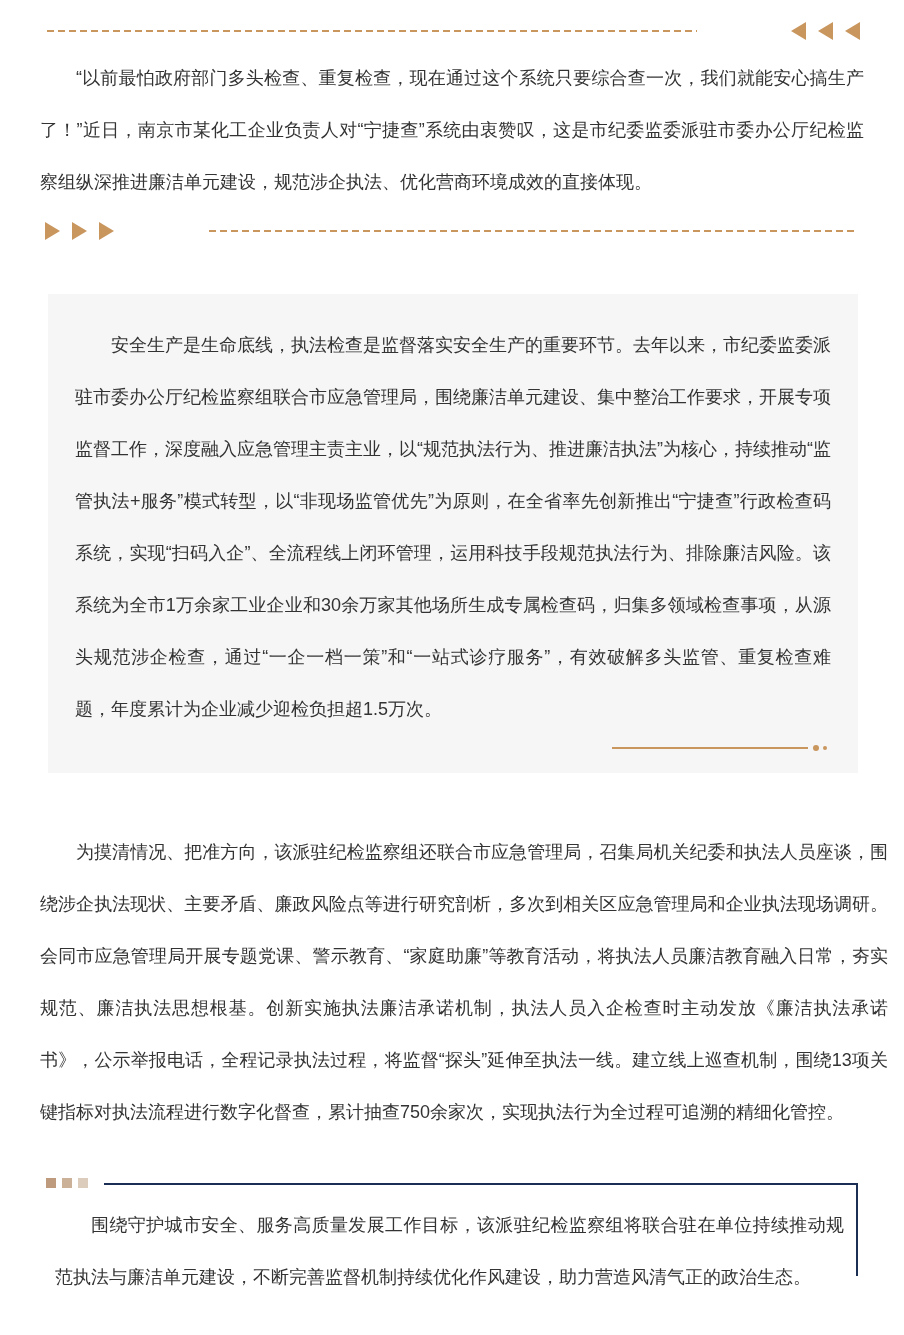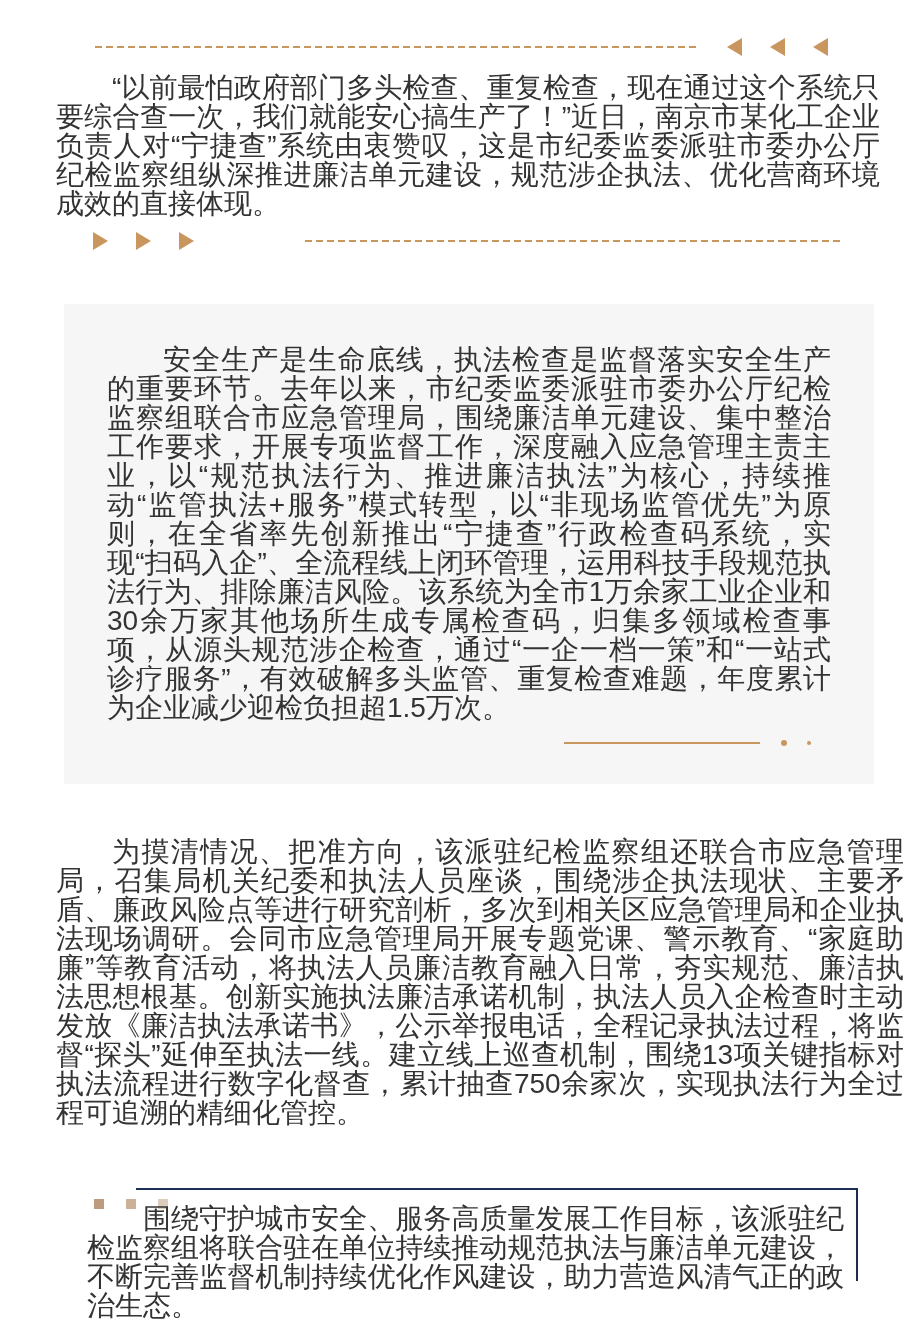--- a/index.html
+++ b/index.html
@@ -2,33 +2,33 @@
 <html style="--accent: #c9965e; --navy: #1b2e54; --text: #333333; --graybox: #f6f6f6; --footer-gray: #9c9c9c;"><head>
 <meta charset="utf-8">
 <style>
   :root{
     --accent:#c9965e;
     --navy:#1b2e54;
     --text:#333333;
     --graybox:#f6f6f6;
     --footer-gray:#9c9c9c;
   }
-  *{margin:16px;padding:0;box-sizing:border-box;}
+  *{margin:0;padding:0;box-sizing:border-box;}
   html,body{background:#ffffff;}
   body{
     width:904px;
     min-height:1335px;
     margin:0 auto;
     font-family:"Liberation Sans","DejaVu Sans",sans-serif;
     color:var(--text);
     position:relative;
   }
   .para{
-    font-size:28px;
-    line-height:29px;
+    font-size:18px;
+    line-height:52px;
     text-align:justify;
     text-indent:2em;
     color:var(--text);
     font-weight:400;
   }
   
   .divider-top{
     display:flex;
     align-items:center;
     padding:0 44px 0 47px;

